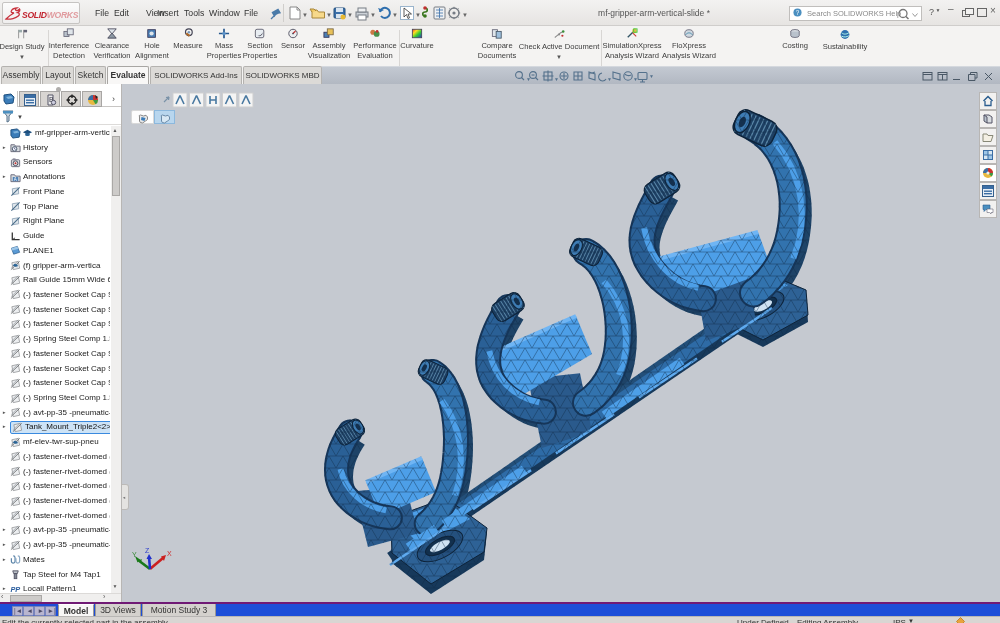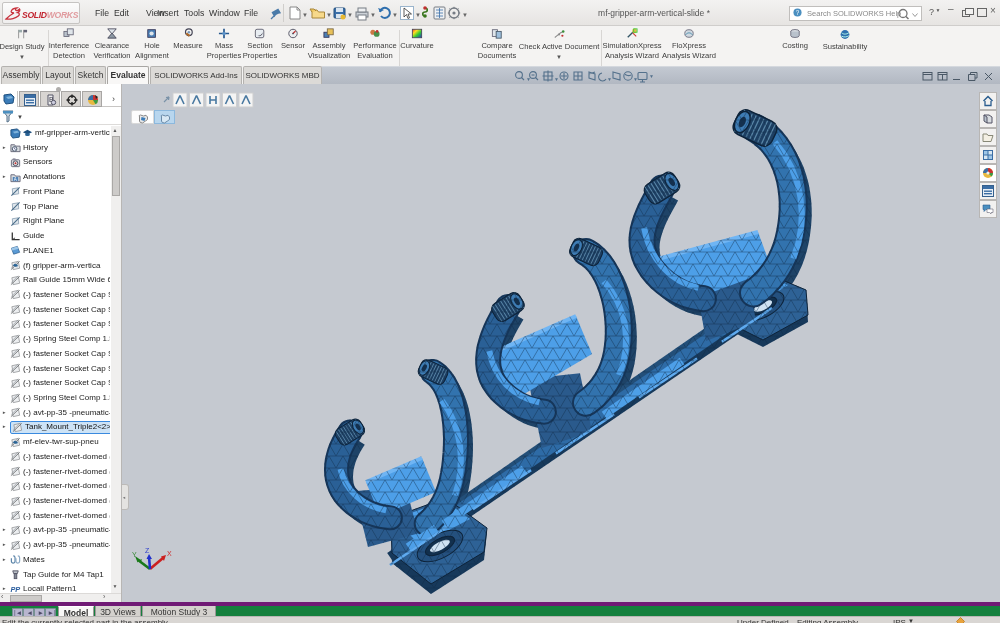--- a/index.html
+++ b/index.html
@@ -42,21 +42,21 @@
   #lpanel { position:absolute; left:0; top:84px; width:122px; height:518px; background:#fff;
     border-right:1px solid #b8b6b4; }
 
   .trow { position:absolute; left:2px; height:14px; line-height:14px; display:flex; align-items:center; }
   .tar { width:8px; font-size:4.5px; color:#555; flex:none; }
   .tsp { width:8px; flex:none; }
   .ti { width:11px; height:11px; flex:none; margin-right:1px; }
   .tt { margin-left:1px; }
   .tsel { display:flex; align-items:center; background:#cde3f6; border:1px solid #3a8adf; border-radius:2px; padding:0 2px 0 1px; height:13px; }
   
-  #btabs { position:absolute; left:0; top:602px; width:1000px; height:14px; background:#15803d; border-top:4px solid #701a75; }
+  #btabs { position:absolute; left:0; top:602px; width:1000px; height:14px; background:#1d4ed8; border-top:2px solid #701a75; }
   .btab { position:absolute; top:0; height:14px; line-height:13px; font-size:8.5px; color:#333;
     background:#d4d1cd; border:1px solid #9a9896; border-top:none; text-align:center; }
   #statusbar { position:absolute; left:0; top:616px; width:1000px; height:10px;
     background:#d9d6d3; border-top:1px solid #b8b6b4; font-size:8px; color:#333; }
 </style>
 </head>
 <body>
 <div id="app">
 
   <div id="titlebar">
@@ -864,21 +864,21 @@
           </svg>
           <span class="tt">Mates</span>
         </div>
       <div class="trow" style="top:441.6px">
           <span class="tsp"></span>
           <svg class="ti" viewBox="0 0 12 12">
             <path d="M3 2 h6 l-1 3 h-4 Z" fill="#b8bec4" stroke="#556"></path>
             <rect x="4.6" y="5" width="2.8" height="5.5" fill="#98a2ac" stroke="#556"></rect>
             <path d="M4.6 6.2 h2.8 M4.6 7.6 h2.8 M4.6 9 h2.8" stroke="#556" stroke-width="0.5"></path>
           </svg>
-          <span class="tt">Tap Guide for M4 Tap1</span>
+          <span class="tt">Tap Steel for M4 Tap1</span>
         </div>
       <div class="trow" style="top:456.3px">
           <span class="tar">►</span>
           <svg class="ti" viewBox="0 0 12 12">
             <text x="0.5" y="9" font-size="8" font-weight="bold" fill="#2a5d9e" font-style="italic">PP</text>
           </svg>
           <span class="tt">Locall Pattern1</span>
         </div>
     </div>
 

